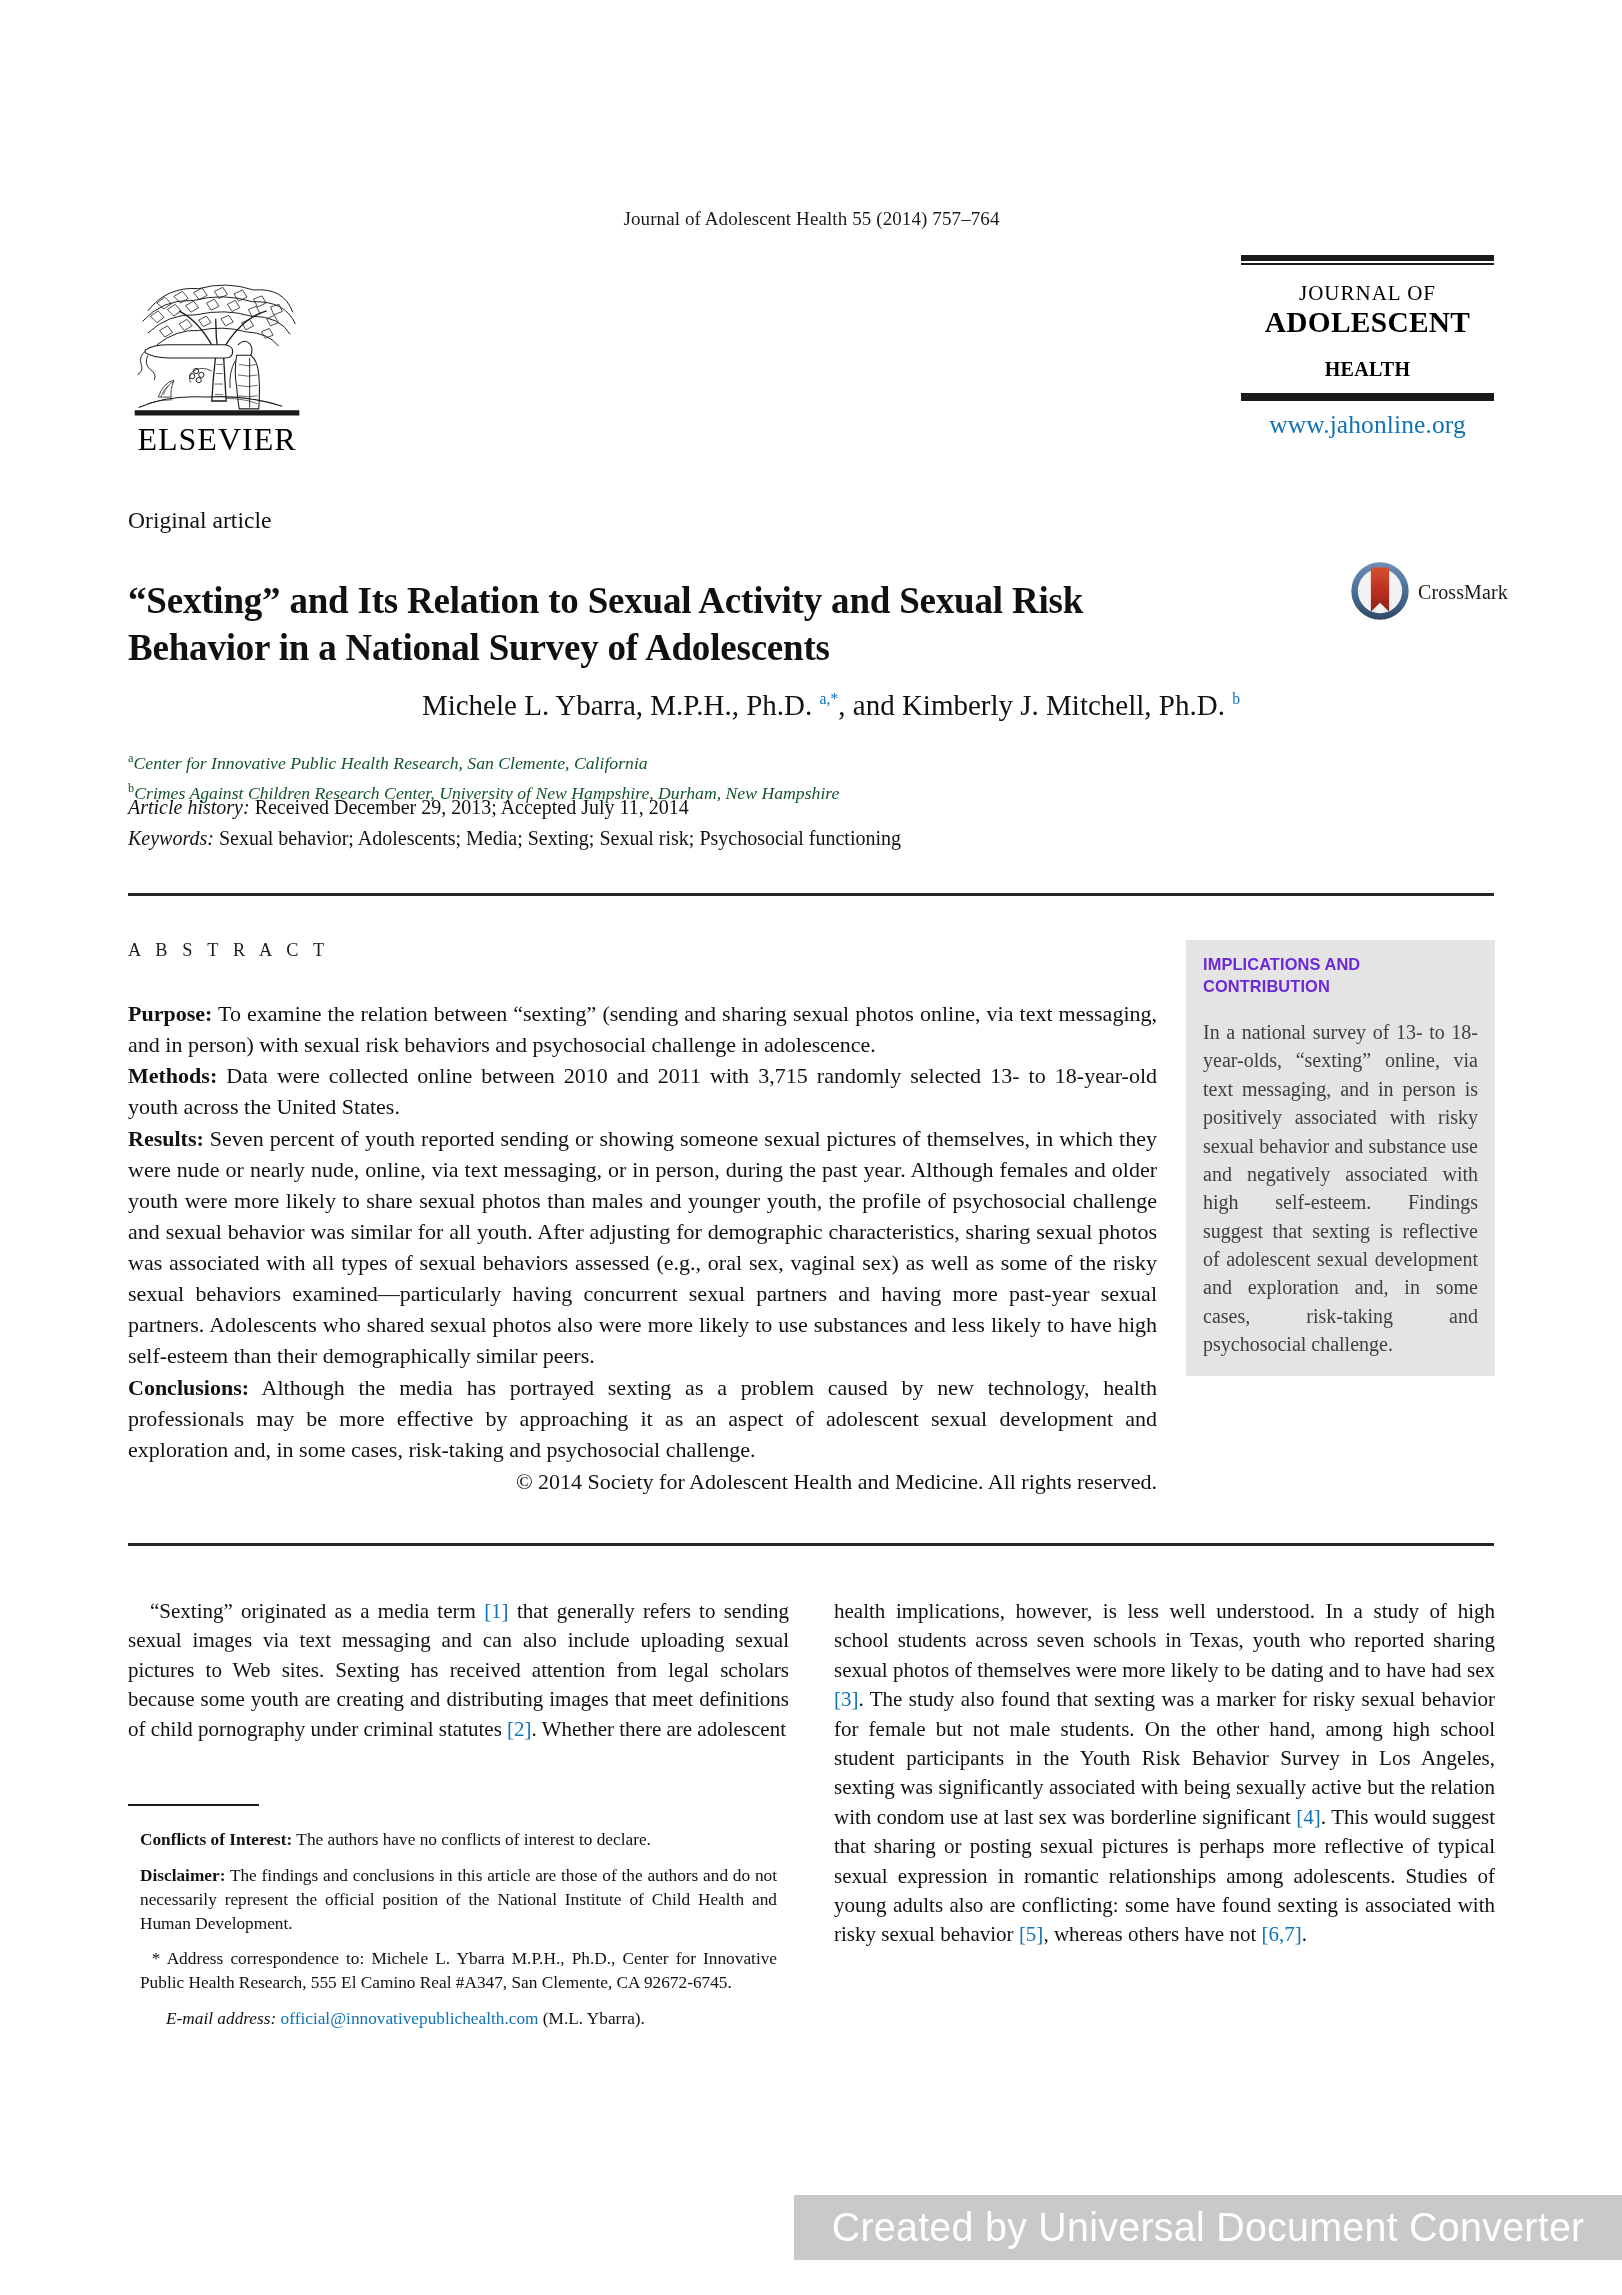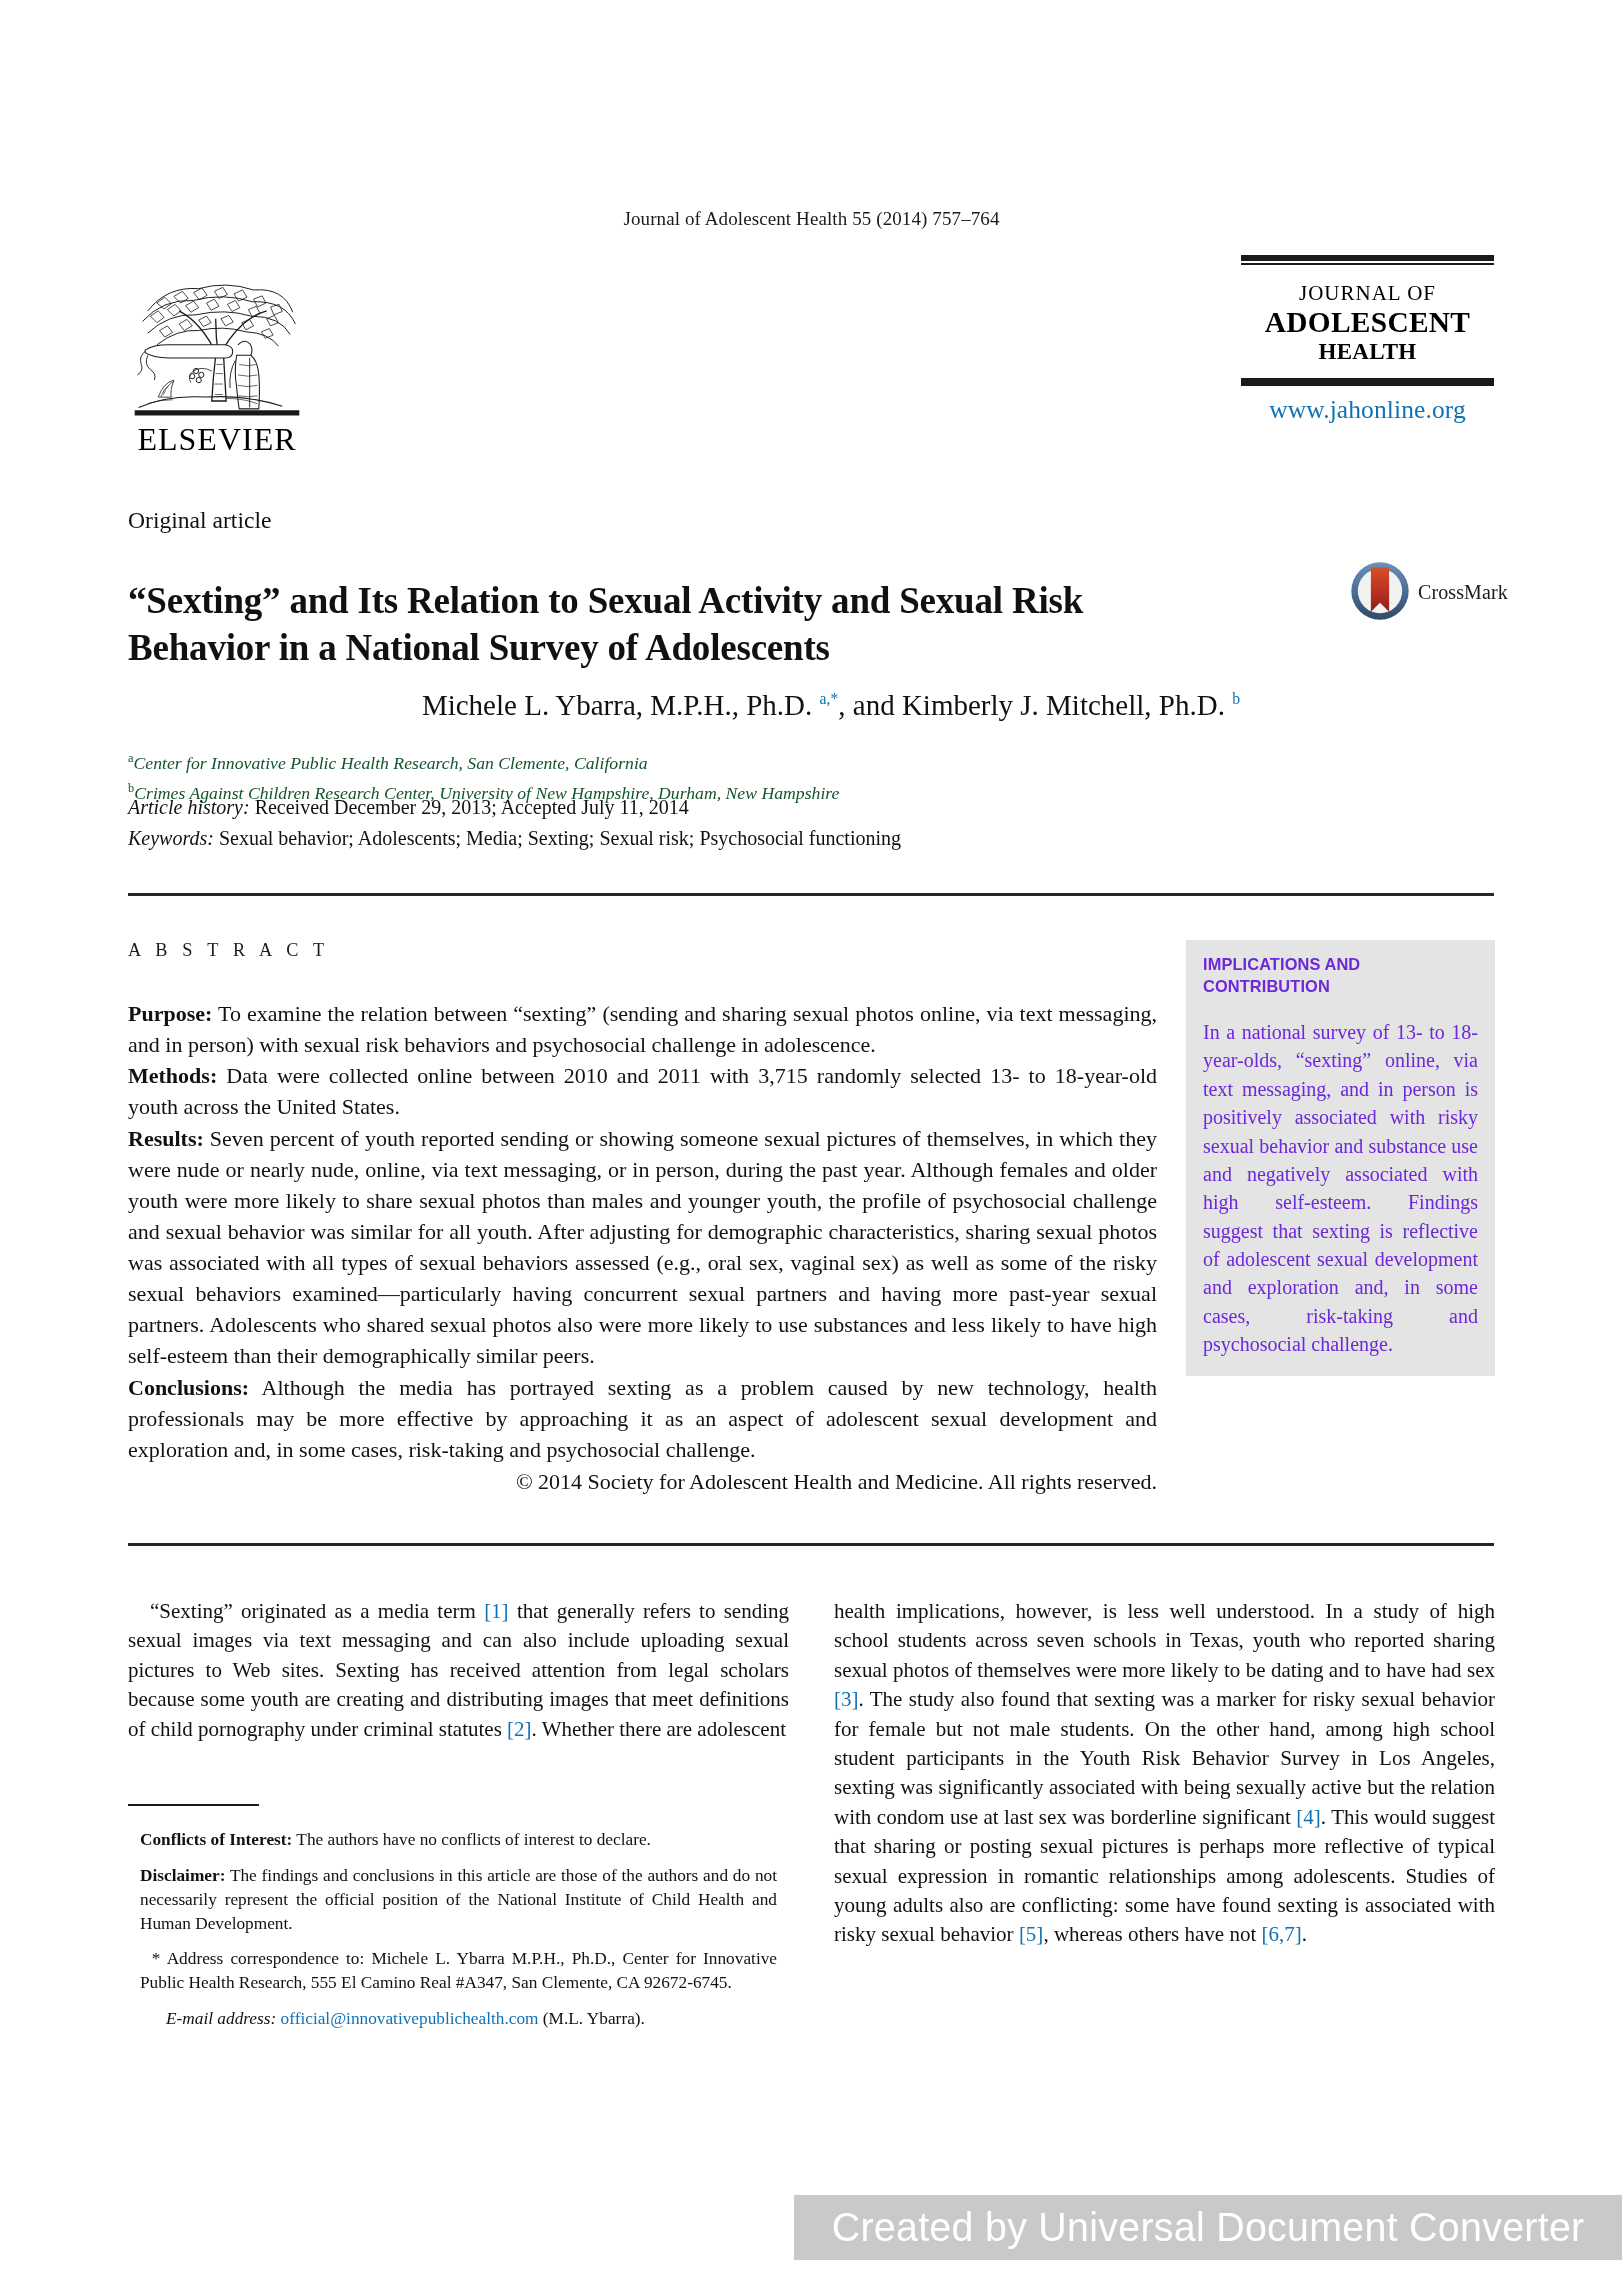--- a/index.html
+++ b/index.html
@@ -94,24 +94,25 @@
   .jl-line2 {
     font-family: "Liberation Serif", serif;
     font-weight: bold;
     font-size: 29.4px;
     letter-spacing: 0.3px;
     line-height: 1.12;
   }
   .jl-line3 {
     font-family: "Liberation Serif", serif;
     font-weight: bold;
-    font-size: 23px;
+    font-size: 20px;
     letter-spacing: 0.3px;
     line-height: 1.12;
     margin-bottom: 13px;
+    margin-top: 19px;
   }
   .jl-url {
     font-family: "Liberation Serif", serif;
     font-size: 25.5px;
     color: #1072b5;
     margin-top: 9.2px;
     letter-spacing: 0.1px;
   }
 
   
@@ -254,21 +255,21 @@
     font-size: 16.4px;
     line-height: 1.34;
     color: #6d28d9;
     letter-spacing: 0.1px;
   }
   .impl-body {
     margin-top: 19.6px;
     font-size: 20px;
     line-height: 1.42;
     text-align: justify;
-    color: #6d28d9;
+    color: #404040;
   }
 
   
   .col-left {
     position: absolute;
     top: 1597px;
     left: 128px;
     width: 661px;
     font-size: 21px;
     line-height: 1.40;

